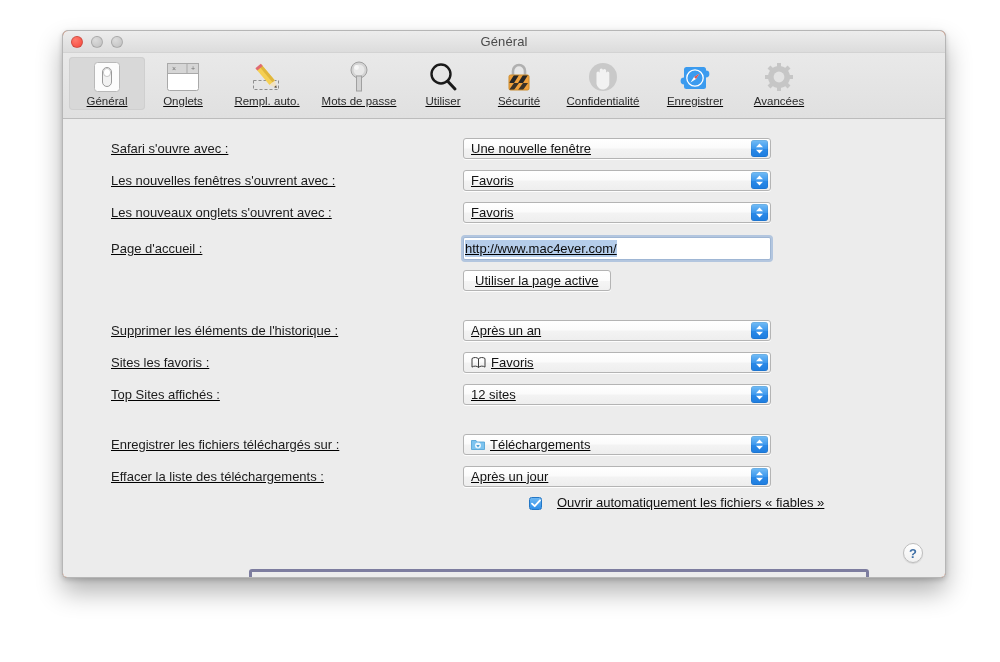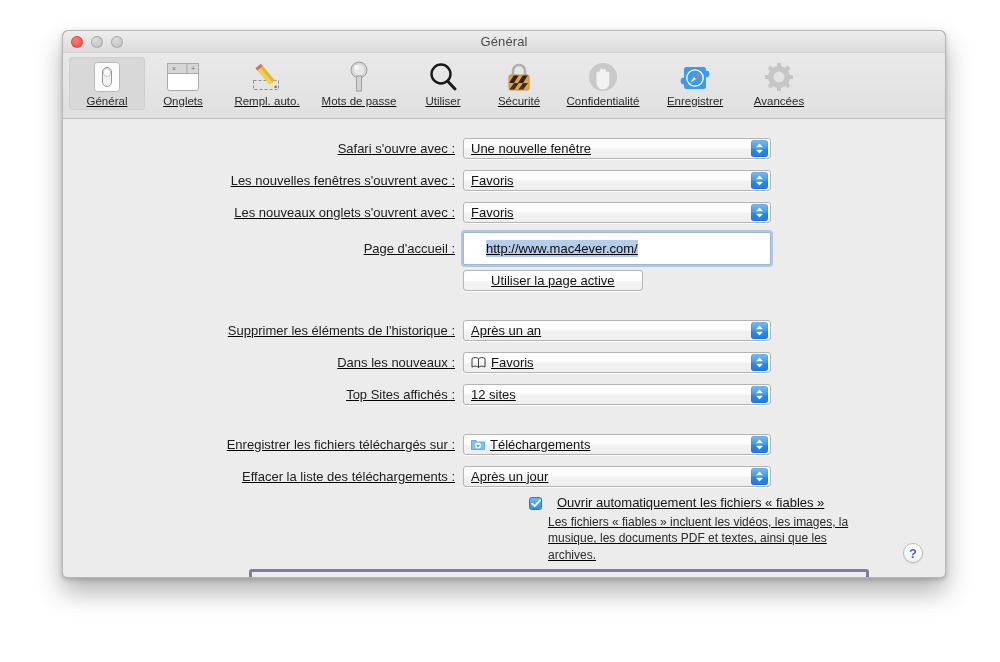--- a/index.html
+++ b/index.html
@@ -103,21 +103,21 @@
   }
 
   .row {
     display: flex;
     align-items: center;
     margin-bottom: 10px;
     height: 22px;
   }
   .row .label {
     width: 400px;
-    text-align: right;
+    text-align: left;
     padding-right: 8px;
     font-size: 13px;
     color: #1c1c1c;
     white-space: nowrap;
     padding-left: 48px;
   }
   .spacer-md { height: 18px; }
 
   
   .popup {
@@ -151,44 +151,44 @@
     flex-direction: column;
     align-items: center;
     justify-content: center;
   }
   .stepper svg { display: block; }
 
   
   .textfield {
     position: relative;
     width: 308px;
-    height: 33px;
+    height: 23px;
     background: #ffffff;
     border: 1px solid #9fb6d4;
     border-radius: 2px;
     box-shadow: 0 0 0 2px rgba(122,160,210,0.50);
     display: flex;
     align-items: center;
-    padding: 0 22px;
+    padding: 0 1px;
     font-size: 13px;
     overflow: hidden;
   }
   .textfield .sel {
     background: #b5cdea;
     color: #0b0b0b;
     padding: 1px 0;
   }
 
   
   .pushbtn {
     display: inline-flex;
     align-items: center;
     justify-content: center;
     height: 21px;
-    padding: 0 27px;
+    padding: 0 11px;
     font-size: 13px;
     color: #141414;
     background: linear-gradient(to bottom, #ffffff 0%, #fdfdfd 50%, #f5f5f5 51%, #f0f0f0 100%);
     border: 1px solid #b4b4b4;
     border-radius: 3px;
     box-shadow: 0 1px 0 rgba(255,255,255,0.85);
     cursor: default;
     white-space: nowrap;
   }
 
@@ -461,21 +461,21 @@
         <span class="stepper">
           <svg width="9" height="13" viewBox="0 0 9 13">
               <polygon points="4.5,1.5 8,5.3 1,5.3" fill="#fff"></polygon>
               <polygon points="4.5,11.5 8,7.7 1,7.7" fill="#fff"></polygon>
             </svg>
         </span>
       </div>
     </div>
 
     <div class="row">
-      <div class="label">Dans les nouveaux :</div>
+      <div class="label">Sites les favoris :</div>
       <div class="popup">
         <span class="pv">
           <span>
             <svg width="15" height="13" viewBox="0 0 15 13" style="display:block">
               <path d="M1,2.5 C3,1 6,1.3 7.5,2.8 L7.5,11.4 C6,9.9 3,9.6 1,11.1 Z" fill="none" stroke="#3a3a3a" stroke-width="1"></path>
               <path d="M14,2.5 C12,1 9,1.3 7.5,2.8 L7.5,11.4 C9,9.9 12,9.6 14,11.1 Z" fill="none" stroke="#3a3a3a" stroke-width="1"></path>
             </svg>
           </span>
           <span>Favoris</span>
         </span>
@@ -546,19 +546,18 @@
 
     <div class="checkblock">
       <div class="checkline">
         <span class="checkbox">
           <svg width="10" height="9" viewBox="0 0 10 9">
               <polyline points="1,4.6 3.7,7.2 9,1.3" fill="none" stroke="#ffffff" stroke-width="1.8" stroke-linecap="round" stroke-linejoin="round"></polyline>
             </svg>
         </span>
         <span class="checklabel">Ouvrir automatiquement les fichiers « fiables »</span>
       </div>
-      <div class="checkdesc">Les fichiers « fiables » incluent les vidéos, les images, la musique, les documents PDF et textes, ainsi que les archives.</div>
     </div>
 
     <div class="helpbtn">?</div>
 
   </div>
 </div>
 
 </body></html>

